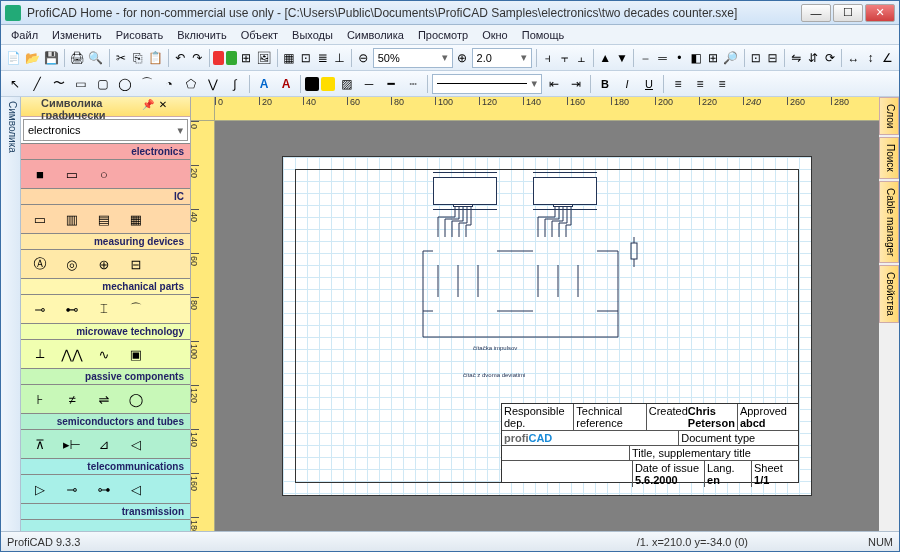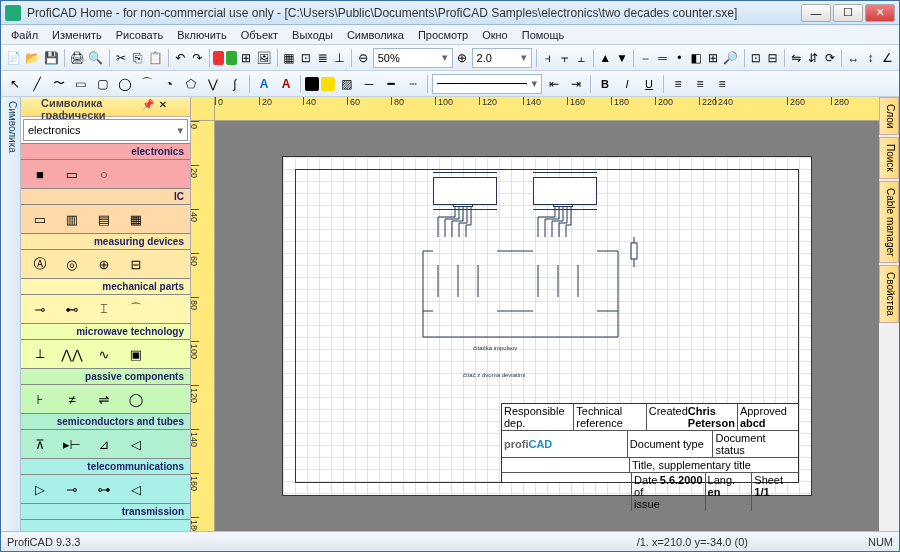--- a/index.html
+++ b/index.html
@@ -272,21 +272,21 @@
             <div class="tk" style="left: 88px;">40</div>
             <div class="tk" style="left: 132px;">60</div>
             <div class="tk" style="left: 176px;">80</div>
             <div class="tk" style="left: 220px;">100</div>
             <div class="tk" style="left: 264px;">120</div>
             <div class="tk" style="left: 308px;">140</div>
             <div class="tk" style="left: 352px;">160</div>
             <div class="tk" style="left: 396px;">180</div>
             <div class="tk" style="left: 440px;">200</div>
             <div class="tk" style="left: 484px;">220</div>
-            <div class="tk" style="left: 500px;">240</div>
+            <div class="tk" style="left: 528px; font-style: italic;">240</div>
             <div class="tk" style="left: 572px;">260</div>
             <div class="tk" style="left: 616px;">280</div>
           </div>
       </div>
       <div class="canvasrow">
         <div class="vruler" id="vticks">
             <div class="tk" style="top: 0px;">0</div>
             <div class="tk" style="top: 44px;">20</div>
             <div class="tk" style="top: 88px;">40</div>
             <div class="tk" style="top: 132px;">60</div>
@@ -333,29 +333,28 @@
                     <span>Approved</span>
                     <b>abcd</b>
                   </div>
               </div>
               <div class="row">
                 <div class="cell logo" style="flex:1.5">
                     <span class="p">profi</span>
                     <span class="c">CAD</span>
                   </div>
                 <div class="cell" style="flex:1">Document type</div>
-                <div class="cell" style="flex:1">Document status</div>
               </div>
               <div class="row">
                 <div class="cell" style="flex:1.5"></div>
                 <div class="cell" style="flex:2">Title, supplementary title</div>
               </div>
               <div class="row">
                 <div class="cell" style="flex:1.5"></div>
-                <div class="cell" style="flex:0.8;flex-direction:row;align-items:flex-start">
+                <div class="cell" style="flex:0.8;flex-direction:column;align-items:flex-start">
                     <span>Date of issue</span>
                     <b>5.6.2000</b>
                   </div>
                 <div class="cell" style="flex:0.5;flex-direction:column;align-items:flex-start">
                     <span>Lang.</span>
                     <b>en</b>
                   </div>
                 <div class="cell" style="flex:0.5;flex-direction:column;align-items:flex-start">
                     <span>Sheet</span>
                     <b>1/1</b>

